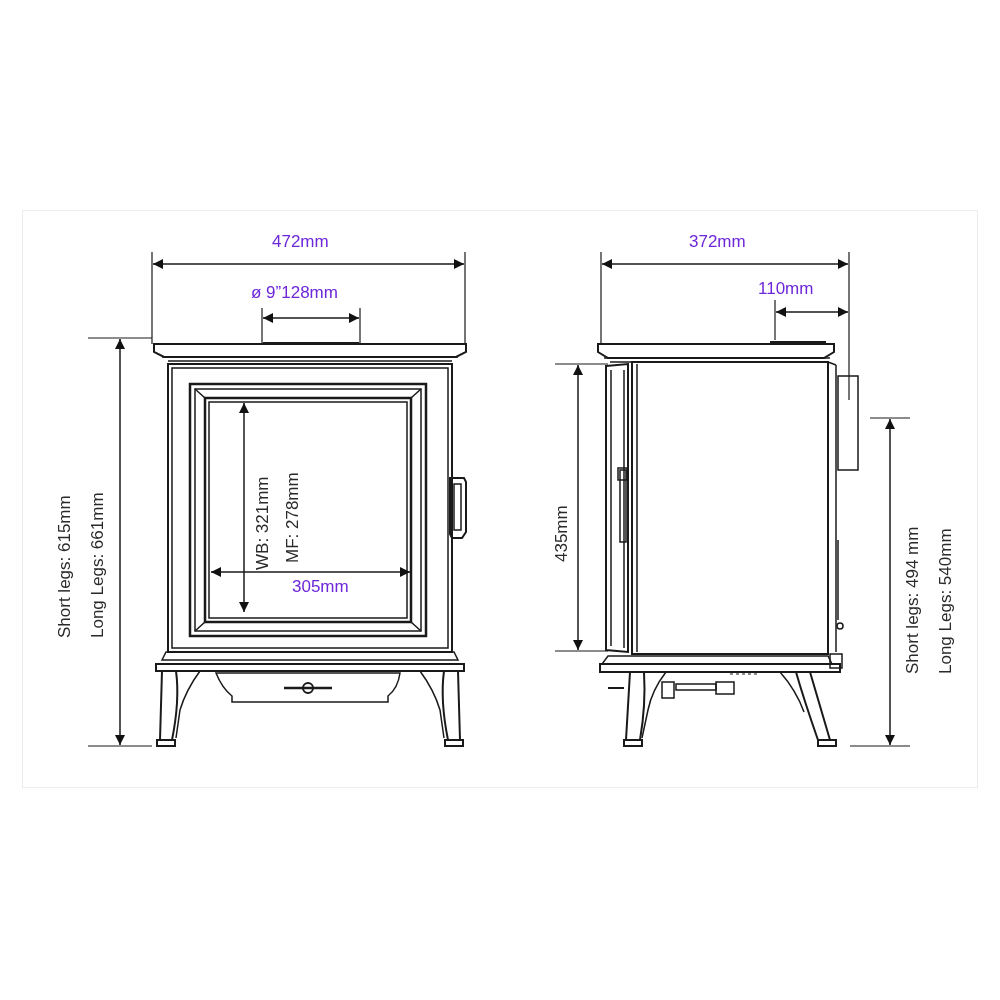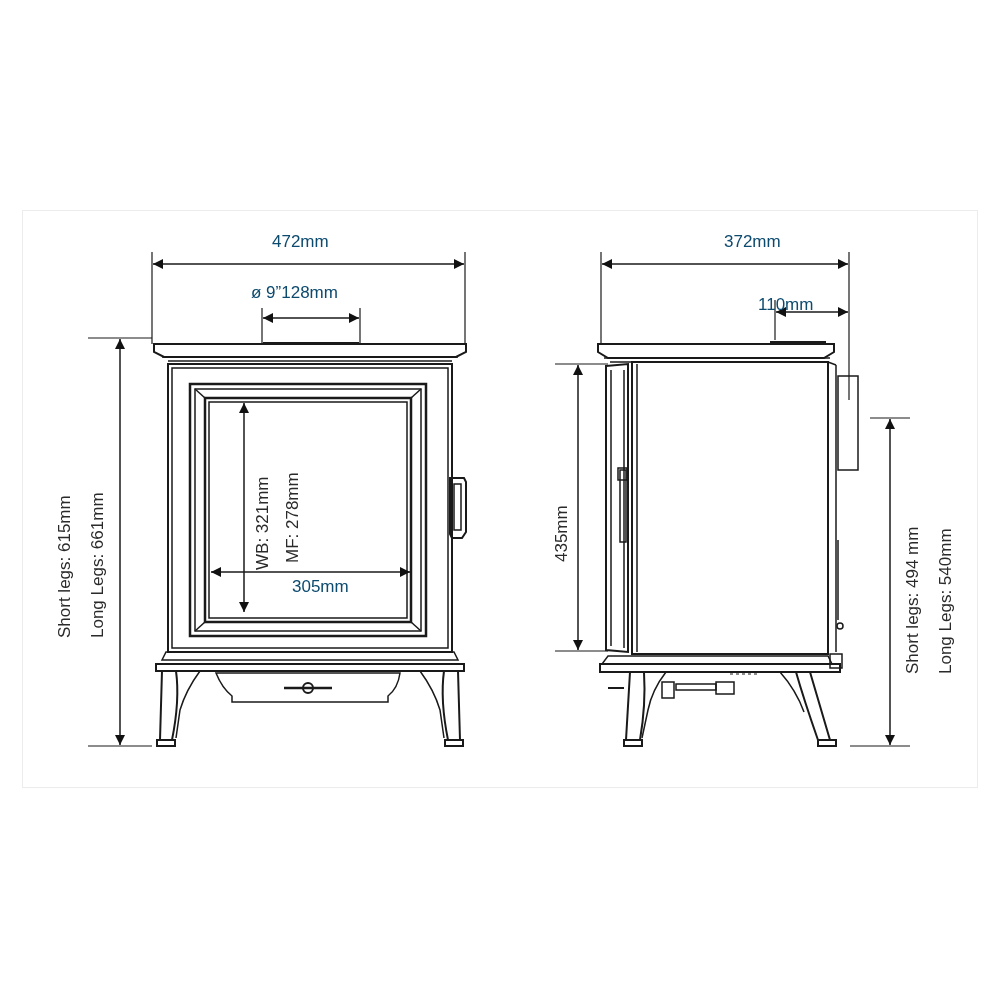--- a/index.html
+++ b/index.html
@@ -1,19 +1,19 @@
 <!DOCTYPE html>
 <html><head>
 <meta charset="utf-8">
 <style>
   html, body { margin: 0; padding: 0; background: #ffffff; }
   body { width: 1000px; height: 1000px; position: relative; overflow: hidden; font-family: "Liberation Sans", sans-serif; }
   .frame { position: absolute; left: 22px; top: 210px; width: 956px; height: 578px; border: 1px solid #ececec; box-sizing: border-box; }
   svg { position: absolute; left: 0; top: 0; }
-  .lbl { position: absolute; font-family: "Liberation Sans", sans-serif; font-size: 17px; color: #0c4a6e; white-space: nowrap; line-height: 1; }
+  .lbl { position: absolute; font-family: "Liberation Sans", sans-serif; font-size: 17px; color: #6d28d9; white-space: nowrap; line-height: 1; }
   .vlbl { position: absolute; font-family: "Liberation Sans", sans-serif; font-size: 17px; color: #2a2a2a; white-space: nowrap; line-height: 1; transform: rotate(-90deg); transform-origin: left top; }
 </style>
 </head>
 <body>
 
 <div class="frame"></div>
 
 <svg width="1000" height="1000" viewBox="0 0 1000 1000">
   <defs>
     <marker id="ah" viewBox="0 0 10 10" refX="10" refY="5" markerWidth="10" markerHeight="10" orient="auto-start-reverse" markerUnits="userSpaceOnUse">
@@ -136,17 +136,17 @@
 </svg>
 
 <span class="lbl" style="left:272px; top:233px;">472mm</span>
 <span class="lbl" style="left:251px; top:284px;">ø 9”128mm</span>
 <span class="lbl" style="left:292px; top:578px;">305mm</span>
 <span class="vlbl" style="left:254px; top:570px;">WB: 321mm</span>
 <span class="vlbl" style="left:284px; top:563px;">MF: 278mm</span>
 <span class="vlbl" style="left:56px; top:638px;">Short legs: 615mm</span>
 <span class="vlbl" style="left:89px; top:638px;">Long Legs: 661mm</span>
 
-<span class="lbl" style="left:689px; top:233px;margin-left:35px;">372mm</span>
-<span class="lbl" style="left:758px; top:296px;">110mm</span>
+<span class="lbl" style="left:689px; top:233px;">372mm</span>
+<span class="lbl" style="left:758px; top:280px;">110mm</span>
 <span class="vlbl" style="left:553px; top:562px;">435mm</span>
 <span class="vlbl" style="left:904px; top:674px;">Short legs: 494 mm</span>
 <span class="vlbl" style="left:937px; top:674px;">Long Legs: 540mm</span>
 
 </body></html>

